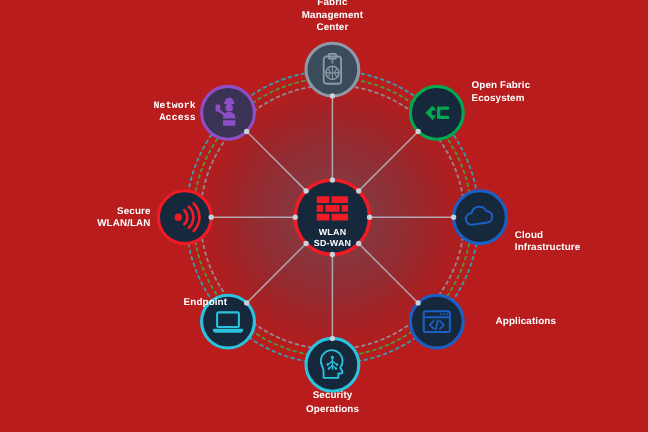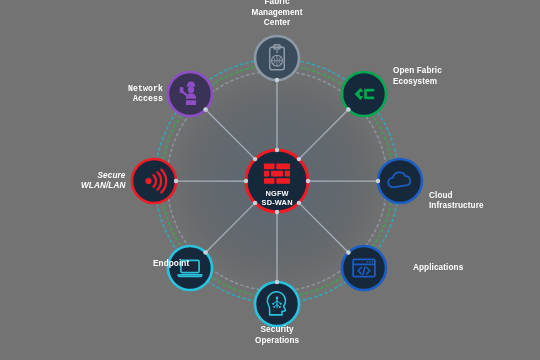--- a/index.html
+++ b/index.html
@@ -5,21 +5,21 @@
 <style>
   html, body {
     margin: 0;
     padding: 0;
     background: #263544;
   }
   #stage {
     position: relative;
     width: 540px;
     height: 360px;
-    background: #737373;
+    background: #b91c1c;
     overflow: hidden;
     font-family: "Liberation Sans", sans-serif;
     -webkit-font-smoothing: antialiased;
   }
   #stage svg {
     position: absolute;
     top: 0;
     left: 0;
     width: 540px;
     height: 360px;
@@ -218,23 +218,23 @@
       <div class="label center" style="left: 251.5px; top: -3px;">Fabric
 Management
 Center</div>
       <div class="label right" style="left: 393px; top: 66px;">Open Fabric
 Ecosystem</div>
       <div class="label right" style="left: 429px; top: 170.5px; margin-top: 20px;">Cloud
 Infrastructure</div>
       <div class="label right" style="left: 393px; top: 262.5px; margin-left: 20px;">Applications</div>
       <div class="label center" style="left: 255px; top: 325px;">Security
 Operations</div>
-      <div class="label left" style="left: 125px; top: 259px; padding-left: 28px;">Endpoint</div>
-      <div class="label left" style="left: 81px; top: 170.5px; font-style: italic;">Secure
+      <div class="label left" style="left: 125px; top: 247px; padding-left: 28px;">Endpoint</div>
+      <div class="label left" style="left: 81px; top: 170.5px;">Secure
 WLAN/LAN</div>
       <div class="label left" style="left: 128px; top: 83.5px; font-family: Liberation Mono, monospace;">Network
 Access</div>
     </div>
 
-  <div class="hub-text" id="hubText" style="left: 261.5px; top: 189px;">NGFW
+  <div class="hub-text" id="hubText" style="left: 261.5px; top: 189px;">WLAN
 SD-WAN</div>
 
 </div>
 
 </body></html>

